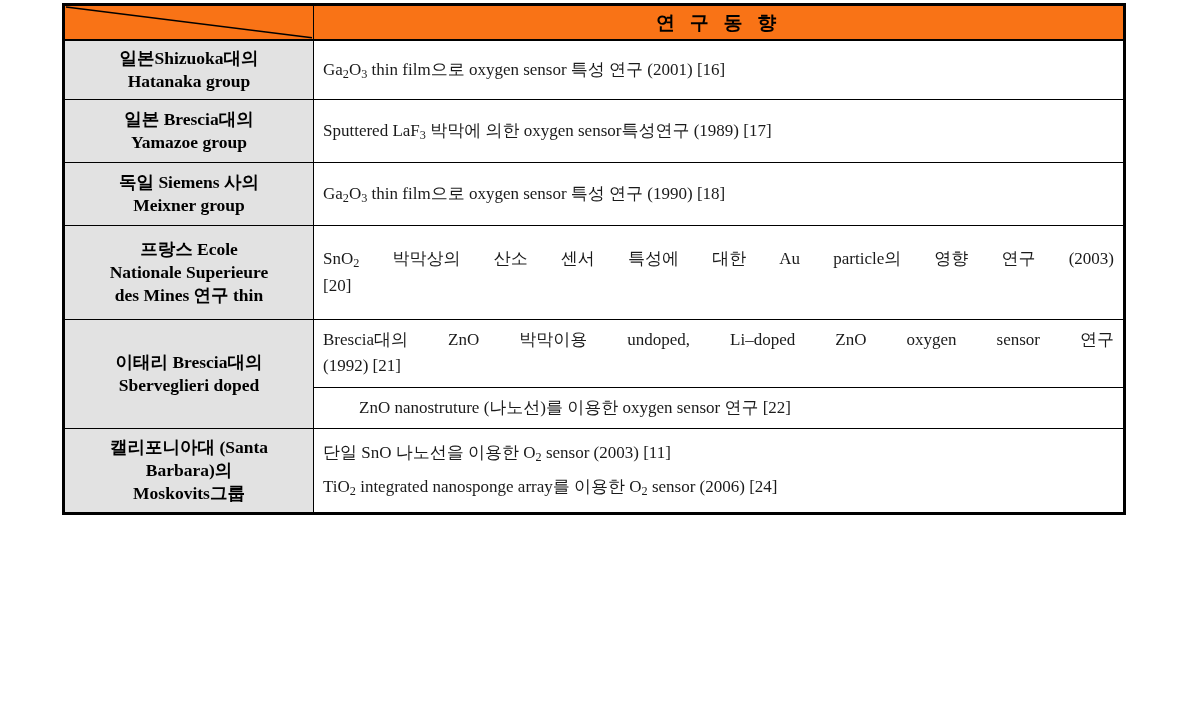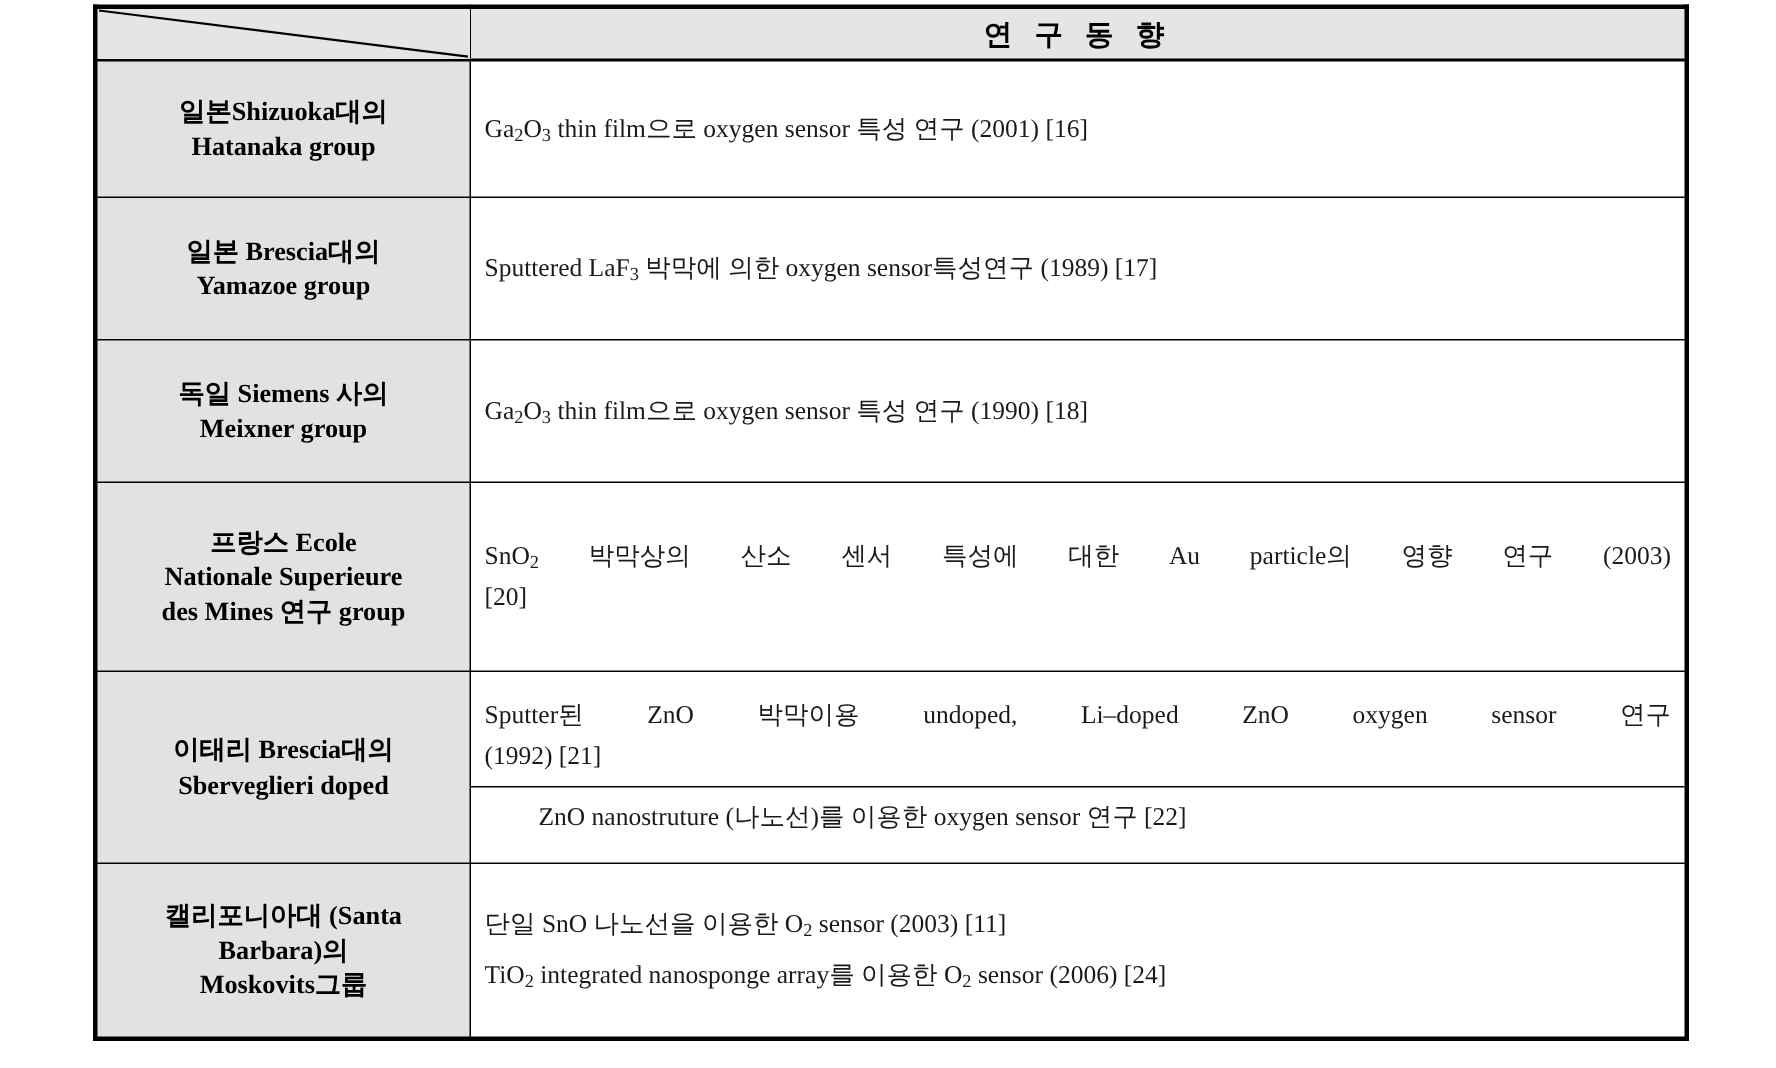--- a/index.html
+++ b/index.html
@@ -24,21 +24,21 @@
   table.research-table col.c-trend{width:811px;}
 
   td{
     border:1px solid #000000;
     vertical-align:middle;
     padding:0;
   }
 
   
   tr.head td{
-    background:#e5e5e5;
+    background:#f97316;
     height:33px;
     border-bottom:2px solid #000;
   }
   td.head-corner{
     position:relative;
     background:#e2e2e2;
     padding:0;
   }
   td.head-corner .diag{
     position:absolute;
@@ -55,21 +55,21 @@
   }
 
   
   td.org{
     background:#e2e2e2;
     text-align:center;
     font-size:17.5px;
     font-weight:bold;
     line-height:1.32;
     color:#000;
-    padding:16px 6px;
+    padding:0 6px;
   }
   td.org .line{display:block;white-space:nowrap;}
 
   
   td.trend{
     background:#ffffff;
     padding:0;
     font-size:0;
     margin-left:12px;
   }
@@ -159,38 +159,38 @@
             Ga<sub>2</sub>O<sub>3</sub> thin film으로 oxygen sensor 특성 연구 (1990) [18]
           </span>
         </td>
       </tr>
 
 
       <tr class="r5">
         <td class="org">
           <span class="line">프랑스 Ecole</span>
           <span class="line">Nationale Superieure</span>
-          <span class="line">des Mines 연구 group</span>
+          <span class="line">des Mines 연구 thin</span>
         </td>
         <td class="trend">
           <span class="tline">
             <span class="stretch">SnO<sub>2</sub> 박막상의 산소 센서 특성에 대한 Au particle의 영향 연구 (2003)</span>
             [20]
           </span>
         </td>
       </tr>
 
       <tr class="r6">
         <td class="org">
           <span class="line">이태리 Brescia대의</span>
           <span class="line">Sberveglieri doped</span>
         </td>
         <td class="trend">
           <span class="tline">
-            <span class="stretch">Sputter된 ZnO 박막이용 undoped, Li–doped ZnO oxygen sensor 연구</span>
+            <span class="stretch">Brescia대의 ZnO 박막이용 undoped, Li–doped ZnO oxygen sensor 연구</span>
             (1992) [21]
           </span>
           <span class="tline split">ZnO nanostruture (나노선)를 이용한 oxygen sensor 연구 [22]</span>
         </td>
       </tr>
 
 
       <tr class="r8">
         <td class="org">
           <span class="line">캘리포니아대 (Santa</span>

